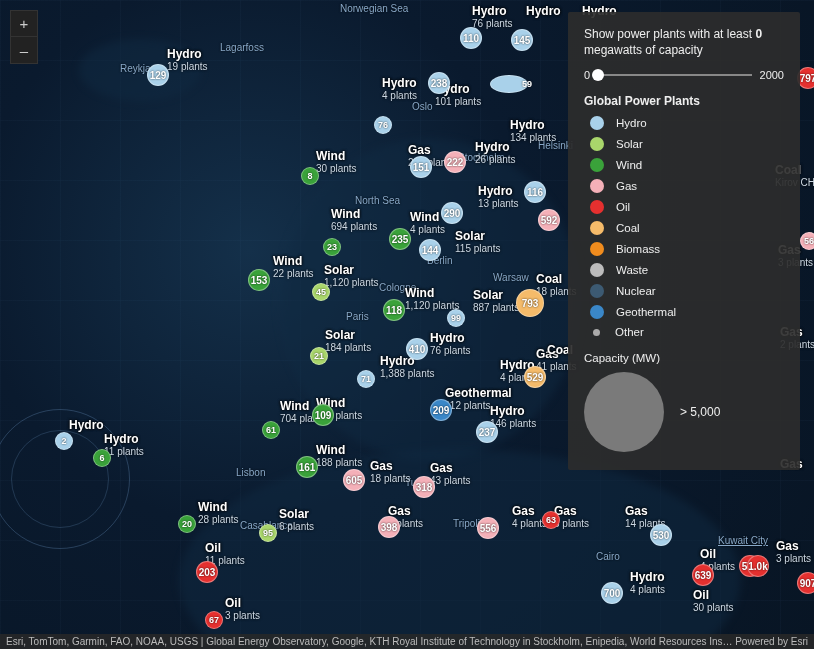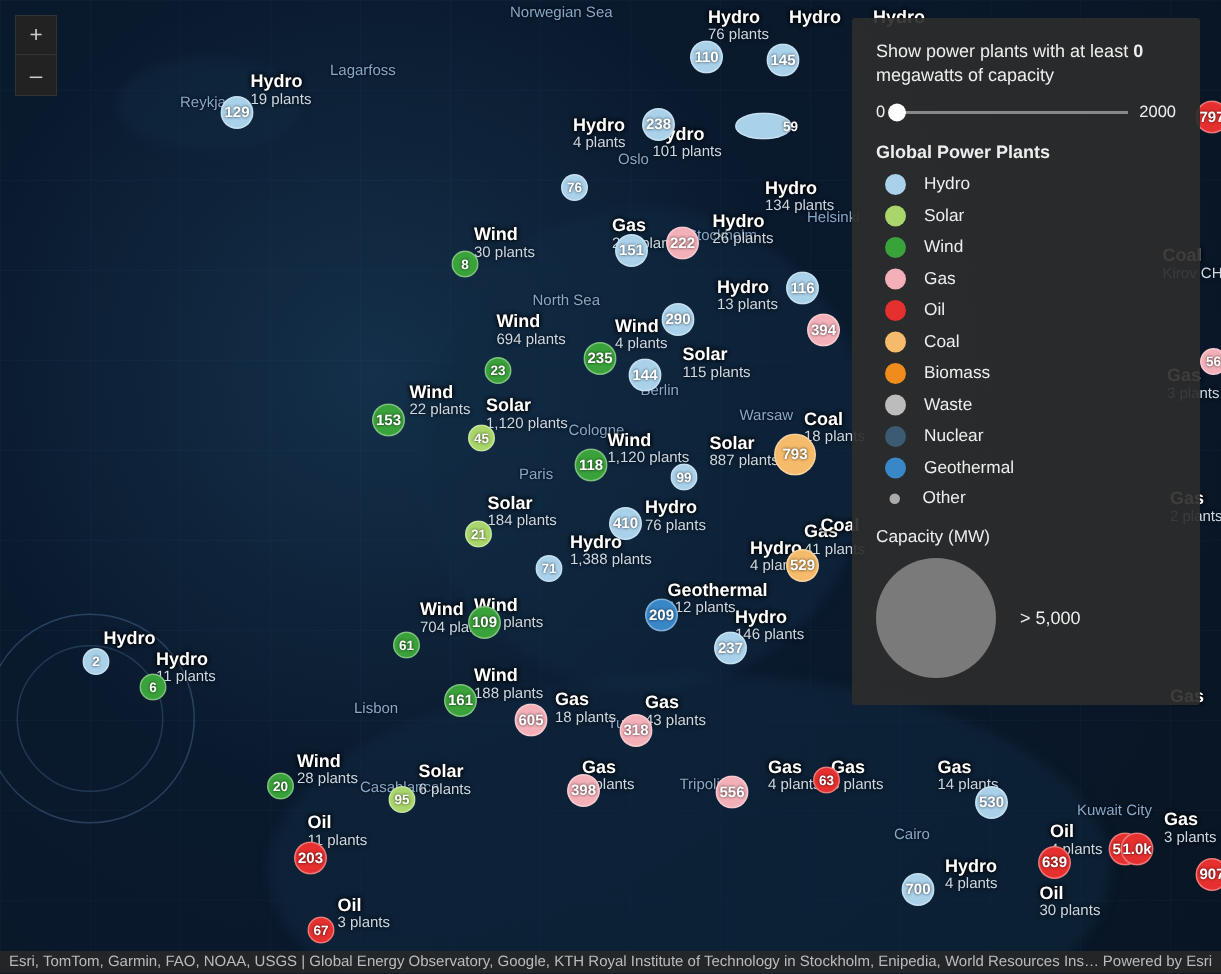--- a/index.html
+++ b/index.html
@@ -177,21 +177,21 @@
       <div class="place" style="left: 458px; top: 152px;">Stockholm</div>
       <div class="place" style="left: 412px; top: 101px;">Oslo</div>
       <div class="place" style="left: 538px; top: 140px;">Helsinki</div>
       <div class="place" style="left: 493px; top: 272px;">Warsaw</div>
       <div class="place" style="left: 240px; top: 520px;">Casablanca</div>
       <div class="place" style="left: 405px; top: 477px;">Tunis</div>
       <div class="place" style="left: 453px; top: 518px;">Tripoli</div>
       <div class="place" style="left: 596px; top: 551px;">Cairo</div>
       <div class="place" style="left: 340px; top: 3px;">Norwegian Sea</div>
       <div class="place" style="left: 355px; top: 195px;">North Sea</div>
-      <div class="place" style="left: 718px; top: 535px;">Kuwait City</div>
+      <div class="place" style="left: 718px; top: 535px; text-decoration: underline;">Kuwait City</div>
     </div>
   <div id="clusters">
       <div class="cluster" style="left: 167px; top: 47px;">
         <div class="tag">Hydro</div>
         <div class="sub">19 plants</div>
       </div>
       <div class="cluster" style="left: 472px; top: 4px;">
         <div class="tag">Hydro</div>
         <div class="sub">76 plants</div>
       </div>
@@ -417,21 +417,21 @@
       <div class="marker s" style="left: 310px; top: 347px; background: rgb(169, 214, 107);">21</div>
       <div class="marker s" style="left: 262px; top: 421px; background: rgb(58, 162, 58);">61</div>
       <div class="marker" style="left: 296px; top: 456px; background: rgb(58, 162, 58);">161</div>
       <div class="marker" style="left: 312px; top: 404px; background: rgb(58, 162, 58);">109</div>
       <div class="marker s" style="left: 178px; top: 515px; background: rgb(58, 162, 58);">20</div>
       <div class="marker s" style="left: 259px; top: 524px; background: rgb(169, 214, 107);">95</div>
       <div class="marker" style="left: 343px; top: 469px; background: rgb(244, 176, 184);">605</div>
       <div class="marker" style="left: 413px; top: 476px; background: rgb(244, 176, 184);">318</div>
       <div class="marker" style="left: 378px; top: 516px; background: rgb(244, 176, 184);">398</div>
       <div class="marker" style="left: 477px; top: 517px; background: rgb(244, 176, 184);">556</div>
-      <div class="marker" style="left: 538px; top: 209px; background: rgb(244, 176, 184);">394</div>
+      <div class="marker" style="left: 538px; top: 209px; background: rgb(244, 176, 184);">592</div>
       <div class="marker l" style="left: 516px; top: 289px; background: rgb(245, 187, 106);">793</div>
       <div class="marker" style="left: 524px; top: 366px; background: rgb(245, 187, 106);">529</div>
       <div class="marker" style="left: 444px; top: 151px; background: rgb(244, 176, 184);">222</div>
       <div class="marker" style="left: 196px; top: 561px; background: rgb(229, 48, 47);">203</div>
       <div class="marker s" style="left: 205px; top: 611px; background: rgb(229, 48, 47);">67</div>
       <div class="marker s" style="left: 542px; top: 511px; background: rgb(229, 48, 47);">63</div>
       <div class="marker" style="left: 692px; top: 564px; background: rgb(229, 48, 47);">639</div>
       <div class="marker" style="left: 739px; top: 555px; background: rgb(229, 48, 47);">571</div>
       <div class="marker" style="left: 797px; top: 572px; background: rgb(229, 48, 47);">907</div>
       <div class="marker l" style="left: 665px; top: 651px; background: rgb(229, 48, 47); font-family: Liberation Mono, monospace;">1.1k</div>

